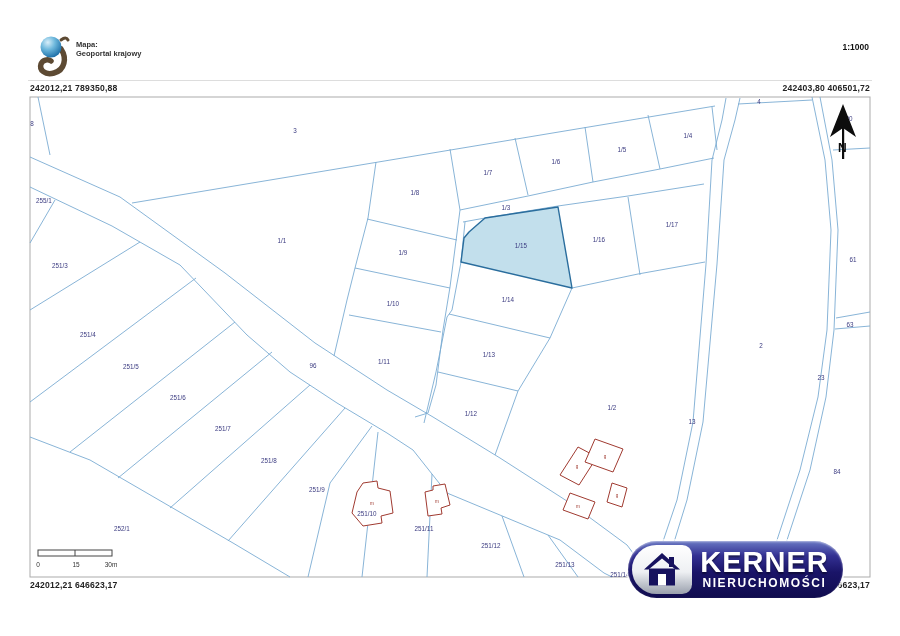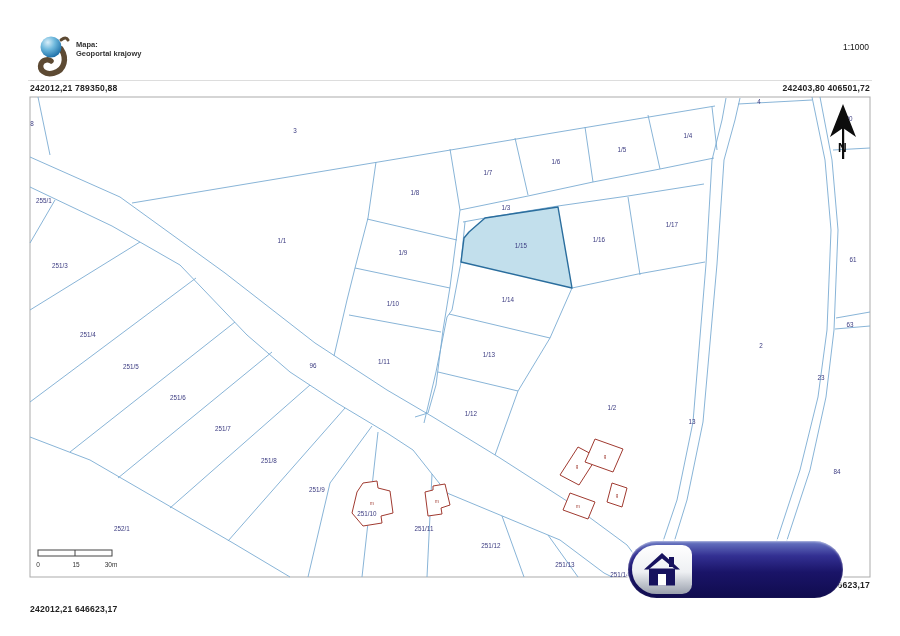--- a/index.html
+++ b/index.html
@@ -1,25 +1,25 @@
 <!DOCTYPE html>
 <html><head>
 <meta charset="utf-8">
 <style>
   html,body{margin:0;padding:0;background:#fff;}
   .page{position:relative;width:900px;height:636px;background:#fff;overflow:hidden;
         font-family:"Liberation Sans",sans-serif;}
   .header-rule{position:absolute;left:28px;top:80px;width:844px;height:1px;background:#ddd;}
   .globe-logo{position:absolute;left:34px;top:34px;}
   .map-source{position:absolute;left:76px;top:40px;font-size:7.5px;font-weight:bold;color:#333;line-height:9px;}
-  .scale-ratio{position:absolute;right:31px;top:42px;font-size:8.5px;font-weight:normal;color:#111;text-align:right;}
+  .scale-ratio{position:absolute;right:31px;top:42px;font-size:8.5px;font-weight:bold;color:#111;text-align:right;}
   .coord{position:absolute;font-size:8.6px;font-weight:bold;color:#222;letter-spacing:.2px;z-index:1;}
   .c-tl{left:30px;top:83px;}
   .c-tr{right:30px;top:83px;text-align:right;}
-  .c-bl{left:30px;top:580px;margin-top:24px;}
+  .c-bl{left:30px;top:580px;}
   .c-br{right:30px;top:580px;text-align:right;}
   .map-svg{position:absolute;left:0;top:0;z-index:2;}
   .kerner{position:absolute;left:628px;top:541px;width:215px;height:57px;border-radius:29px;
           background:linear-gradient(180deg,#6a79c4 0%,#333092 26%,#1a1468 55%,#100c4e 100%);
           box-shadow:0 0 0 2px rgba(255,255,255,.7), inset 0 1px 2px rgba(255,255,255,.5);
           display:flex;align-items:center;z-index:5;}
   .k-left{width:60px;height:49px;margin-left:4px;border-radius:25px 10px 10px 25px;
           background:linear-gradient(180deg,#ffffff 0%,#eef0f3 55%,#9aa0ad 100%);
           display:flex;align-items:center;justify-content:center;}
   .k-text{flex:1;text-align:center;color:#fff;padding-right:6px;}
@@ -187,15 +187,19 @@
 
   <div class="kerner">
     <div class="k-left">
       <svg width="38" height="36" viewBox="0 0 38 36">
         <rect x="26" y="5" width="5" height="10" fill="#17125e"></rect>
         <polygon points="19,1 37,17.5 32.5,17.5 19,6.5 5.5,17.5 1,17.5" fill="#17125e"></polygon>
         <rect x="6" y="16.5" width="26" height="17" fill="#17125e"></rect>
         <rect x="15" y="22" width="8" height="11.5" fill="#ffffff"></rect>
       </svg>
     </div>
+    <div class="k-text">
+      <div class="k-name">KERNER</div>
+      <div class="k-sub">NIERUCHOMOŚCI</div>
+    </div>
   </div>
 
 </div>
 
 </body></html>

